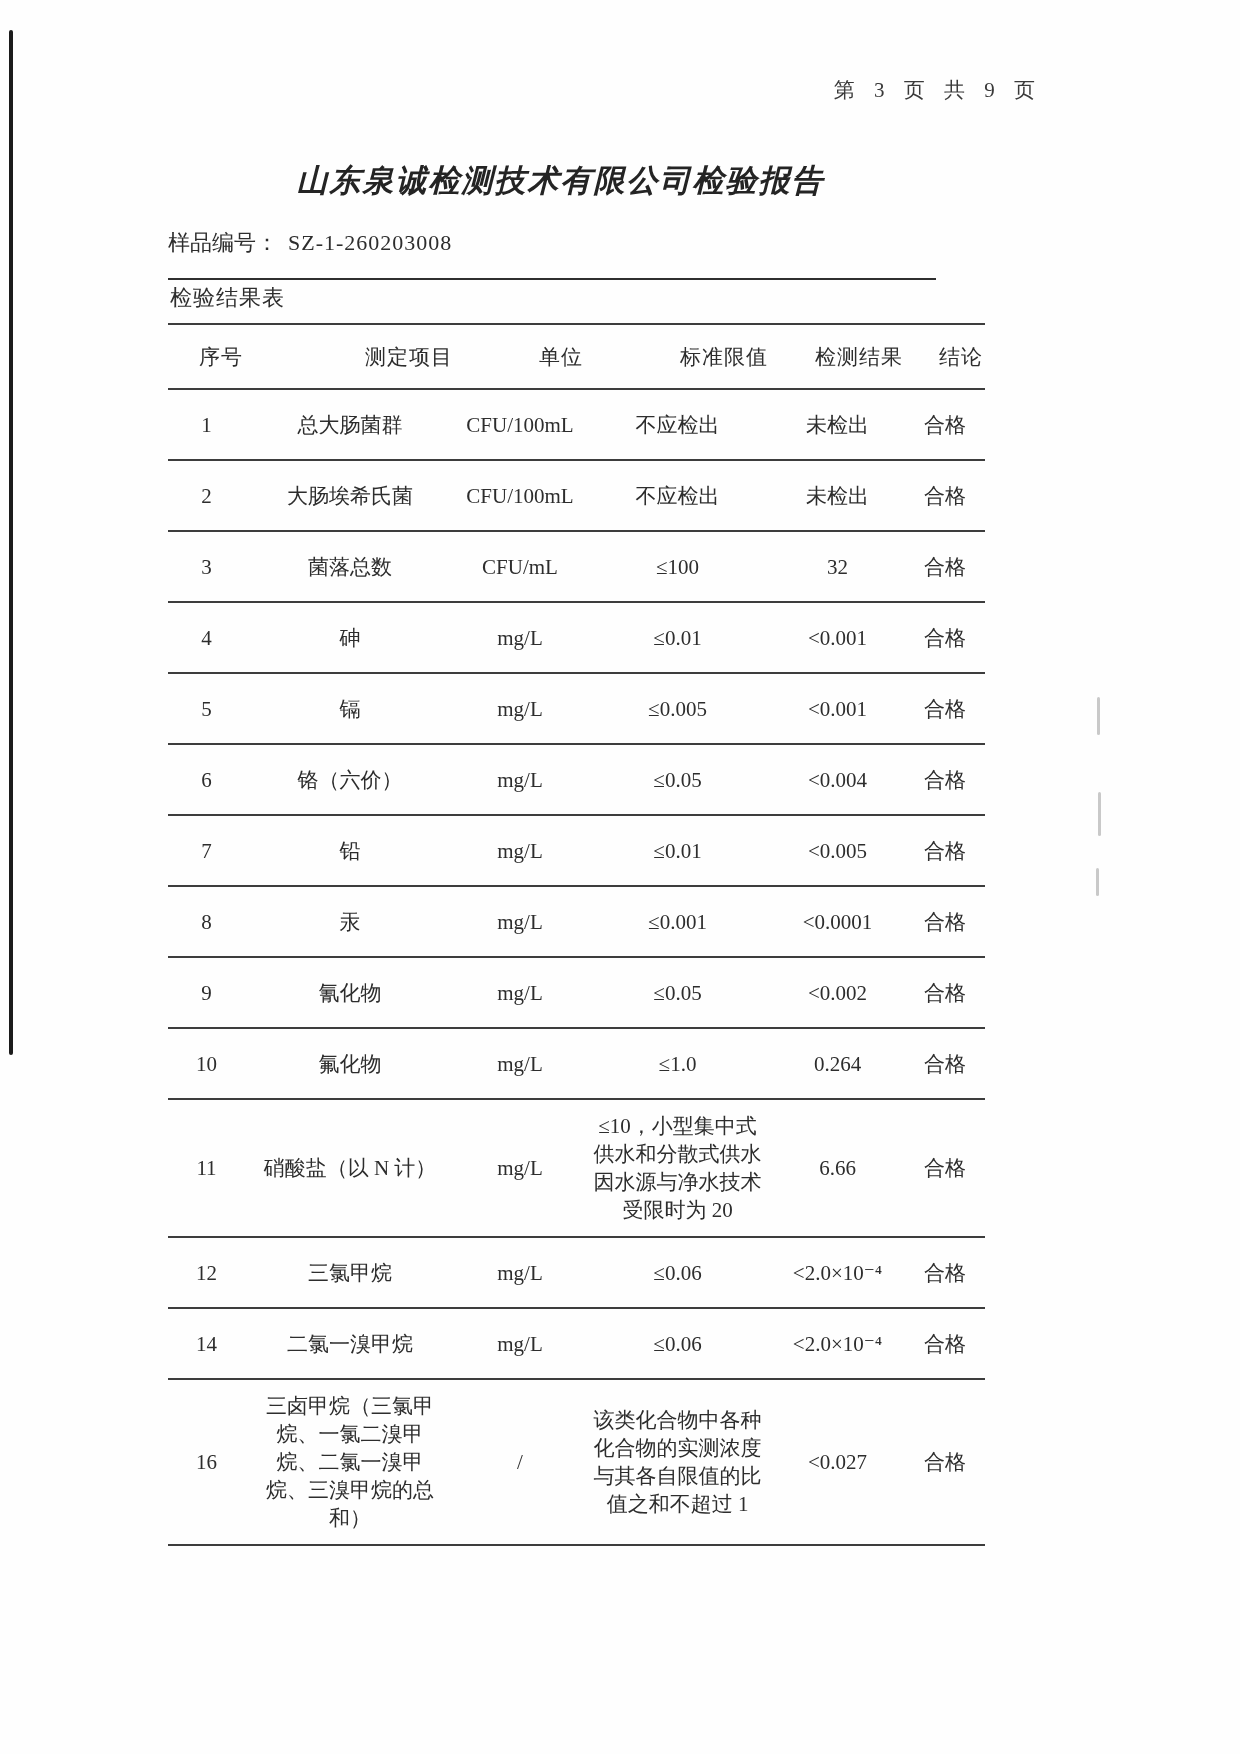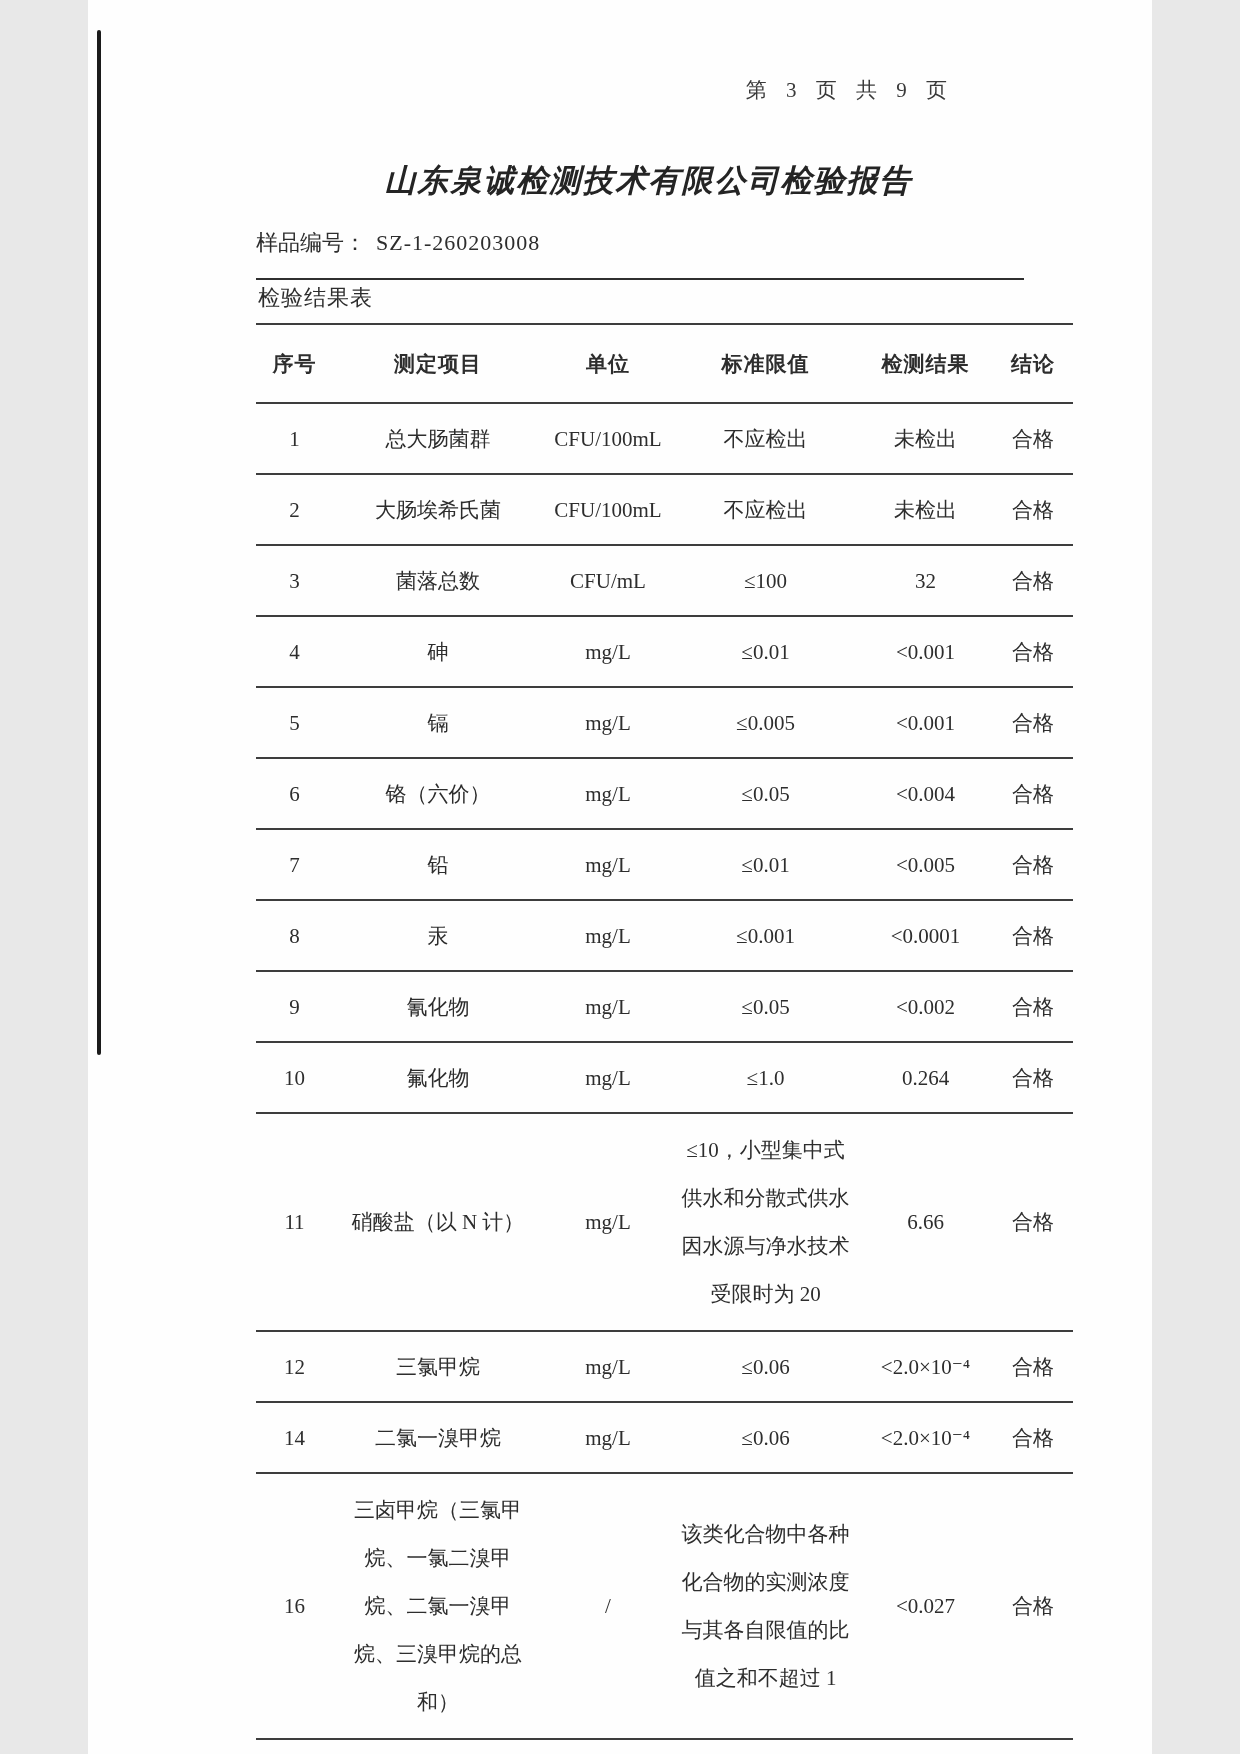--- a/index.html
+++ b/index.html
@@ -1,18 +1,18 @@
 <!DOCTYPE html>
 <html><head>
 <meta charset="utf-8">
 <style>
   html,body{margin:0;padding:0;background:#e8e8e8;}
   .page{
     position:relative;
-    width:1064px;height:1754px;
+    width:1240px;height:1754px;
     margin:0 auto;
     background:#fefefe;
     overflow:hidden;
     font-family:"Liberation Serif","DejaVu Serif",serif;
     color:#2d2d2d;
   }
   
   .edge-line-left{
     position:absolute;left:9px;top:30px;width:4px;height:1025px;
     background:#1b1b1b;border-radius:2px;
@@ -45,30 +45,30 @@
 
   
   .table-wrap{position:absolute;top:323px;left:168px;width:817px;}
   table.results{
     width:817px;border-collapse:collapse;table-layout:fixed;
     font-size:21px;color:#2d2d2d;
   }
   table.results tr{border-bottom:2px solid #3d3d3d;}
   table.results thead tr{border-top:2px solid #3d3d3d;}
   table.results th{
-    height:45px;font-weight:bold;text-align:center;vertical-align:middle;
-    letter-spacing:1px;padding:16px 2px;
+    height:45px;font-weight:normal;text-align:right;vertical-align:middle;
+    letter-spacing:1px;padding:9px 2px;
   }
   table.results td{
     height:57px;text-align:center;vertical-align:middle;
     padding:6px 4px;line-height:30px;
   }
   table.results td:nth-child(2){padding:6px 16px;}
   table.results td:nth-child(4){padding:6px 8px;}
-  table.results tr.row-tall td{line-height:48px;padding-top:12px;padding-bottom:12px;}
+  table.results tr.row-tall td{line-height:28px;padding-top:12px;padding-bottom:12px;}
   col.c-seq{width:77px;}
   col.c-item{width:210px;}
   col.c-unit{width:130px;}
   col.c-limit{width:185px;}
   col.c-result{width:135px;}
   col.c-concl{width:80px;}
 </style>
 </head>
 <body>
 

